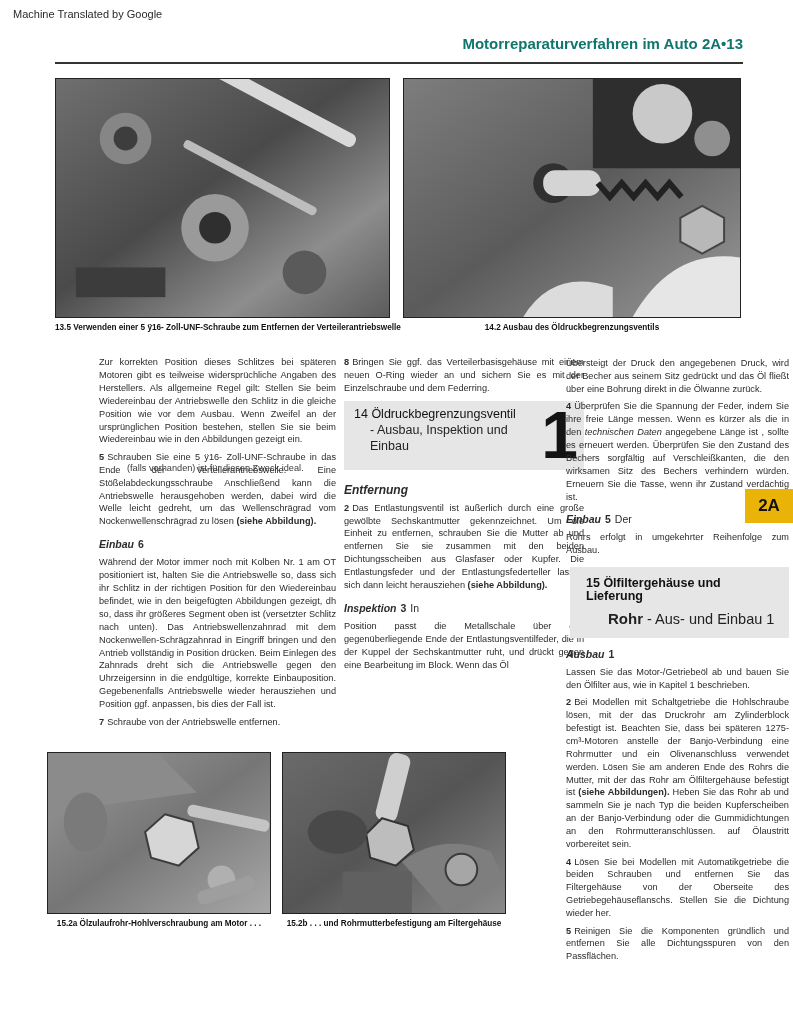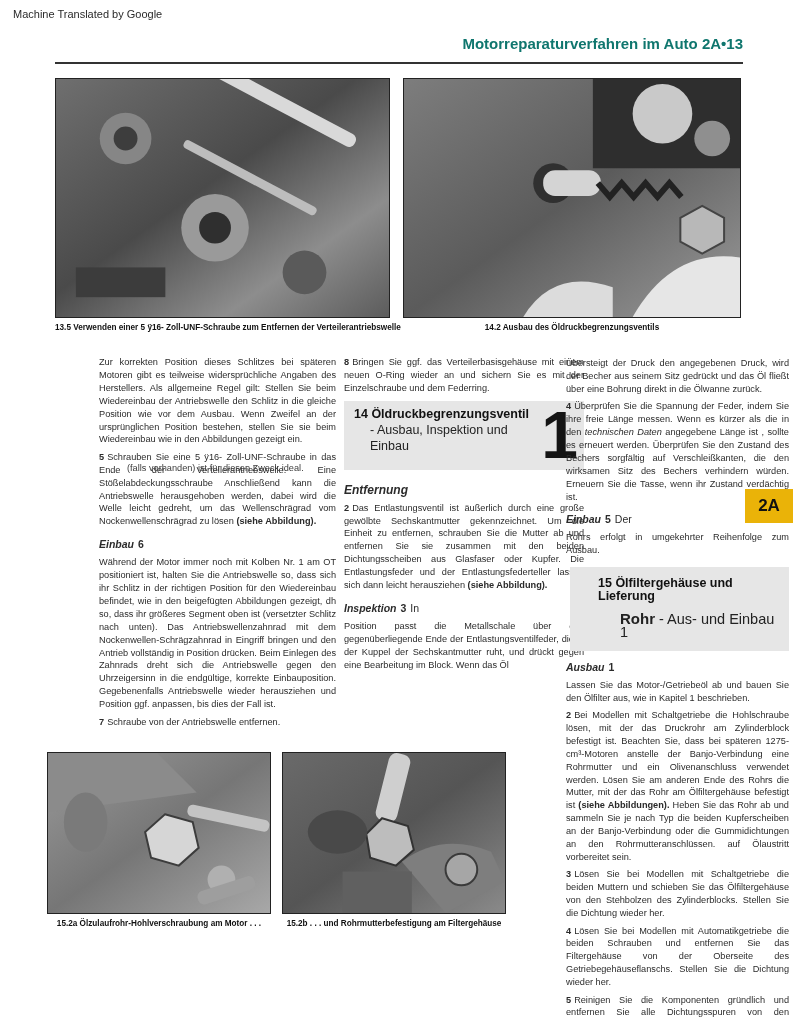--- a/index.html
+++ b/index.html
@@ -43,28 +43,28 @@
   .col-middle { left:300px; top:356px; width:240px; }
   .col-right  { left:522px; top:357px; width:223px; }
 
   .secbox {
     background:#e6e6e6; box-sizing:border-box;
   }
   .secbox-14 {
     margin:6px 0 10px 0; padding:7px 6px 6px 10px;
     display:flex; align-items:flex-start; justify-content:space-between;
   }
-  .secbox-14 .sec-title { font-size:12.5px; font-weight:bold; color:#111; }
+  .secbox-14 .sec-title { font-size:12.5px; font-weight:normal; color:#111; }
   .secbox-14 .sec-sub { font-size:12.5px; color:#222; margin-left:16px; margin-top:3px; }
   .bignum {
     font-size:66px; font-weight:bold; line-height:58px; color:#141414;
     margin:-2px 2px 0 0; letter-spacing:-2px;
   }
   .secbox-15 {
-    margin:10px 0 10px 4px; padding:10px 8px 12px 28px;
+    margin:10px 0 10px 4px; padding:10px 8px 12px 16px;
   }
   .secbox-15 .sec-title { font-size:12.5px; font-weight:bold; color:#111; }
   .secbox-15 .sec-line2 { font-size:14.5px; color:#222; margin-top:10px; margin-left:22px; }
   .secbox-15 .sec-line2 .b { font-size:15px; }
 
   .tab-2a {
     right:0; top:489px; width:48px; height:34px; background:#eab308;
     display:flex; align-items:center; justify-content:center;
     font-size:17px; font-weight:bold; color:#111;
   }
@@ -155,21 +155,20 @@
   <p class="para"><b class="n">4</b><span>Überprüfen Sie die Spannung der Feder, indem Sie ihre freie Länge messen. Wenn es kürzer als die in den </span><i class="it">technischen Daten</i><span> angegebene Länge ist , sollte es erneuert werden. Überprüfen Sie den Zustand des Bechers sorgfältig auf Verschleißkanten, die den wirksamen Sitz des Bechers verhindern würden. Erneuern Sie die Tasse, wenn ihr Zustand verdächtig ist.</span></p>
   <h4 class="subhead"><i class="h-run">Einbau</i><b class="hn">5</b><span class="hplain">Der</span></h4>
   <p class="para">Rohrs erfolgt in umgekehrter Reihenfolge zum Ausbau.</p>
   <div class="secbox secbox-15">
     <div class="sec-title">15 Ölfiltergehäuse und Lieferung</div>
     <div class="sec-line2"><span class="b">Rohr</span><span> - Aus- und Einbau 1</span></div>
   </div>
   <h4 class="subhead"><i class="h-run">Ausbau</i><b class="hn">1</b></h4>
   <p class="para">Lassen Sie das Motor-/Getriebeöl ab und bauen Sie den Ölfilter aus, wie in Kapitel 1 beschrieben.</p>
   <p class="para"><b class="n">2</b><span>Bei Modellen mit Schaltgetriebe die Hohlschraube lösen, mit der das Druckrohr am Zylinderblock befestigt ist. Beachten Sie, dass bei späteren 1275-cm³-Motoren anstelle der Banjo-Verbindung eine Rohrmutter und ein Olivenanschluss verwendet werden. Lösen Sie am anderen Ende des Rohrs die Mutter, mit der das Rohr am Ölfiltergehäuse befestigt ist </span><b>(siehe Abbildungen).</b><span> Heben Sie das Rohr ab und sammeln Sie je nach Typ die beiden Kupferscheiben an der Banjo-Verbindung oder die Gummidichtungen an den Rohrmutteranschlüssen. auf Ölaustritt vorbereitet sein.</span></p>
-  <p class="para"><b class="n">3</b><span>Lösen Sie bei Modellen mit Schaltgetriebe die beiden Muttern und schieben Sie das Ölfiltergehäuse von den Stehbolzen des Zylinderblocks. Stellen Sie die Dichtung wieder her.</span></p>
   <p class="para"><b class="n">4</b><span>Lösen Sie bei Modellen mit Automatikgetriebe die beiden Schrauben und entfernen Sie das Filtergehäuse von der Oberseite des Getriebegehäuseflanschs. Stellen Sie die Dichtung wieder her.</span></p>
   <p class="para"><b class="n">5</b><span>Reinigen Sie die Komponenten gründlich und entfernen Sie alle Dichtungsspuren von den Passflächen.</span></p>
 </div>
 
 <div class="abs photo" style="left:47px; top:752px; width:224px; height:162px;">
   <svg viewBox="0 0 224 162" preserveAspectRatio="none">
     <defs>
       <linearGradient id="pg3" x1="0" y1="0" x2="1" y2="1">
         <stop offset="0" stop-color="#9a9a9a"></stop>
           <stop offset="0.5" stop-color="#767676"></stop>

